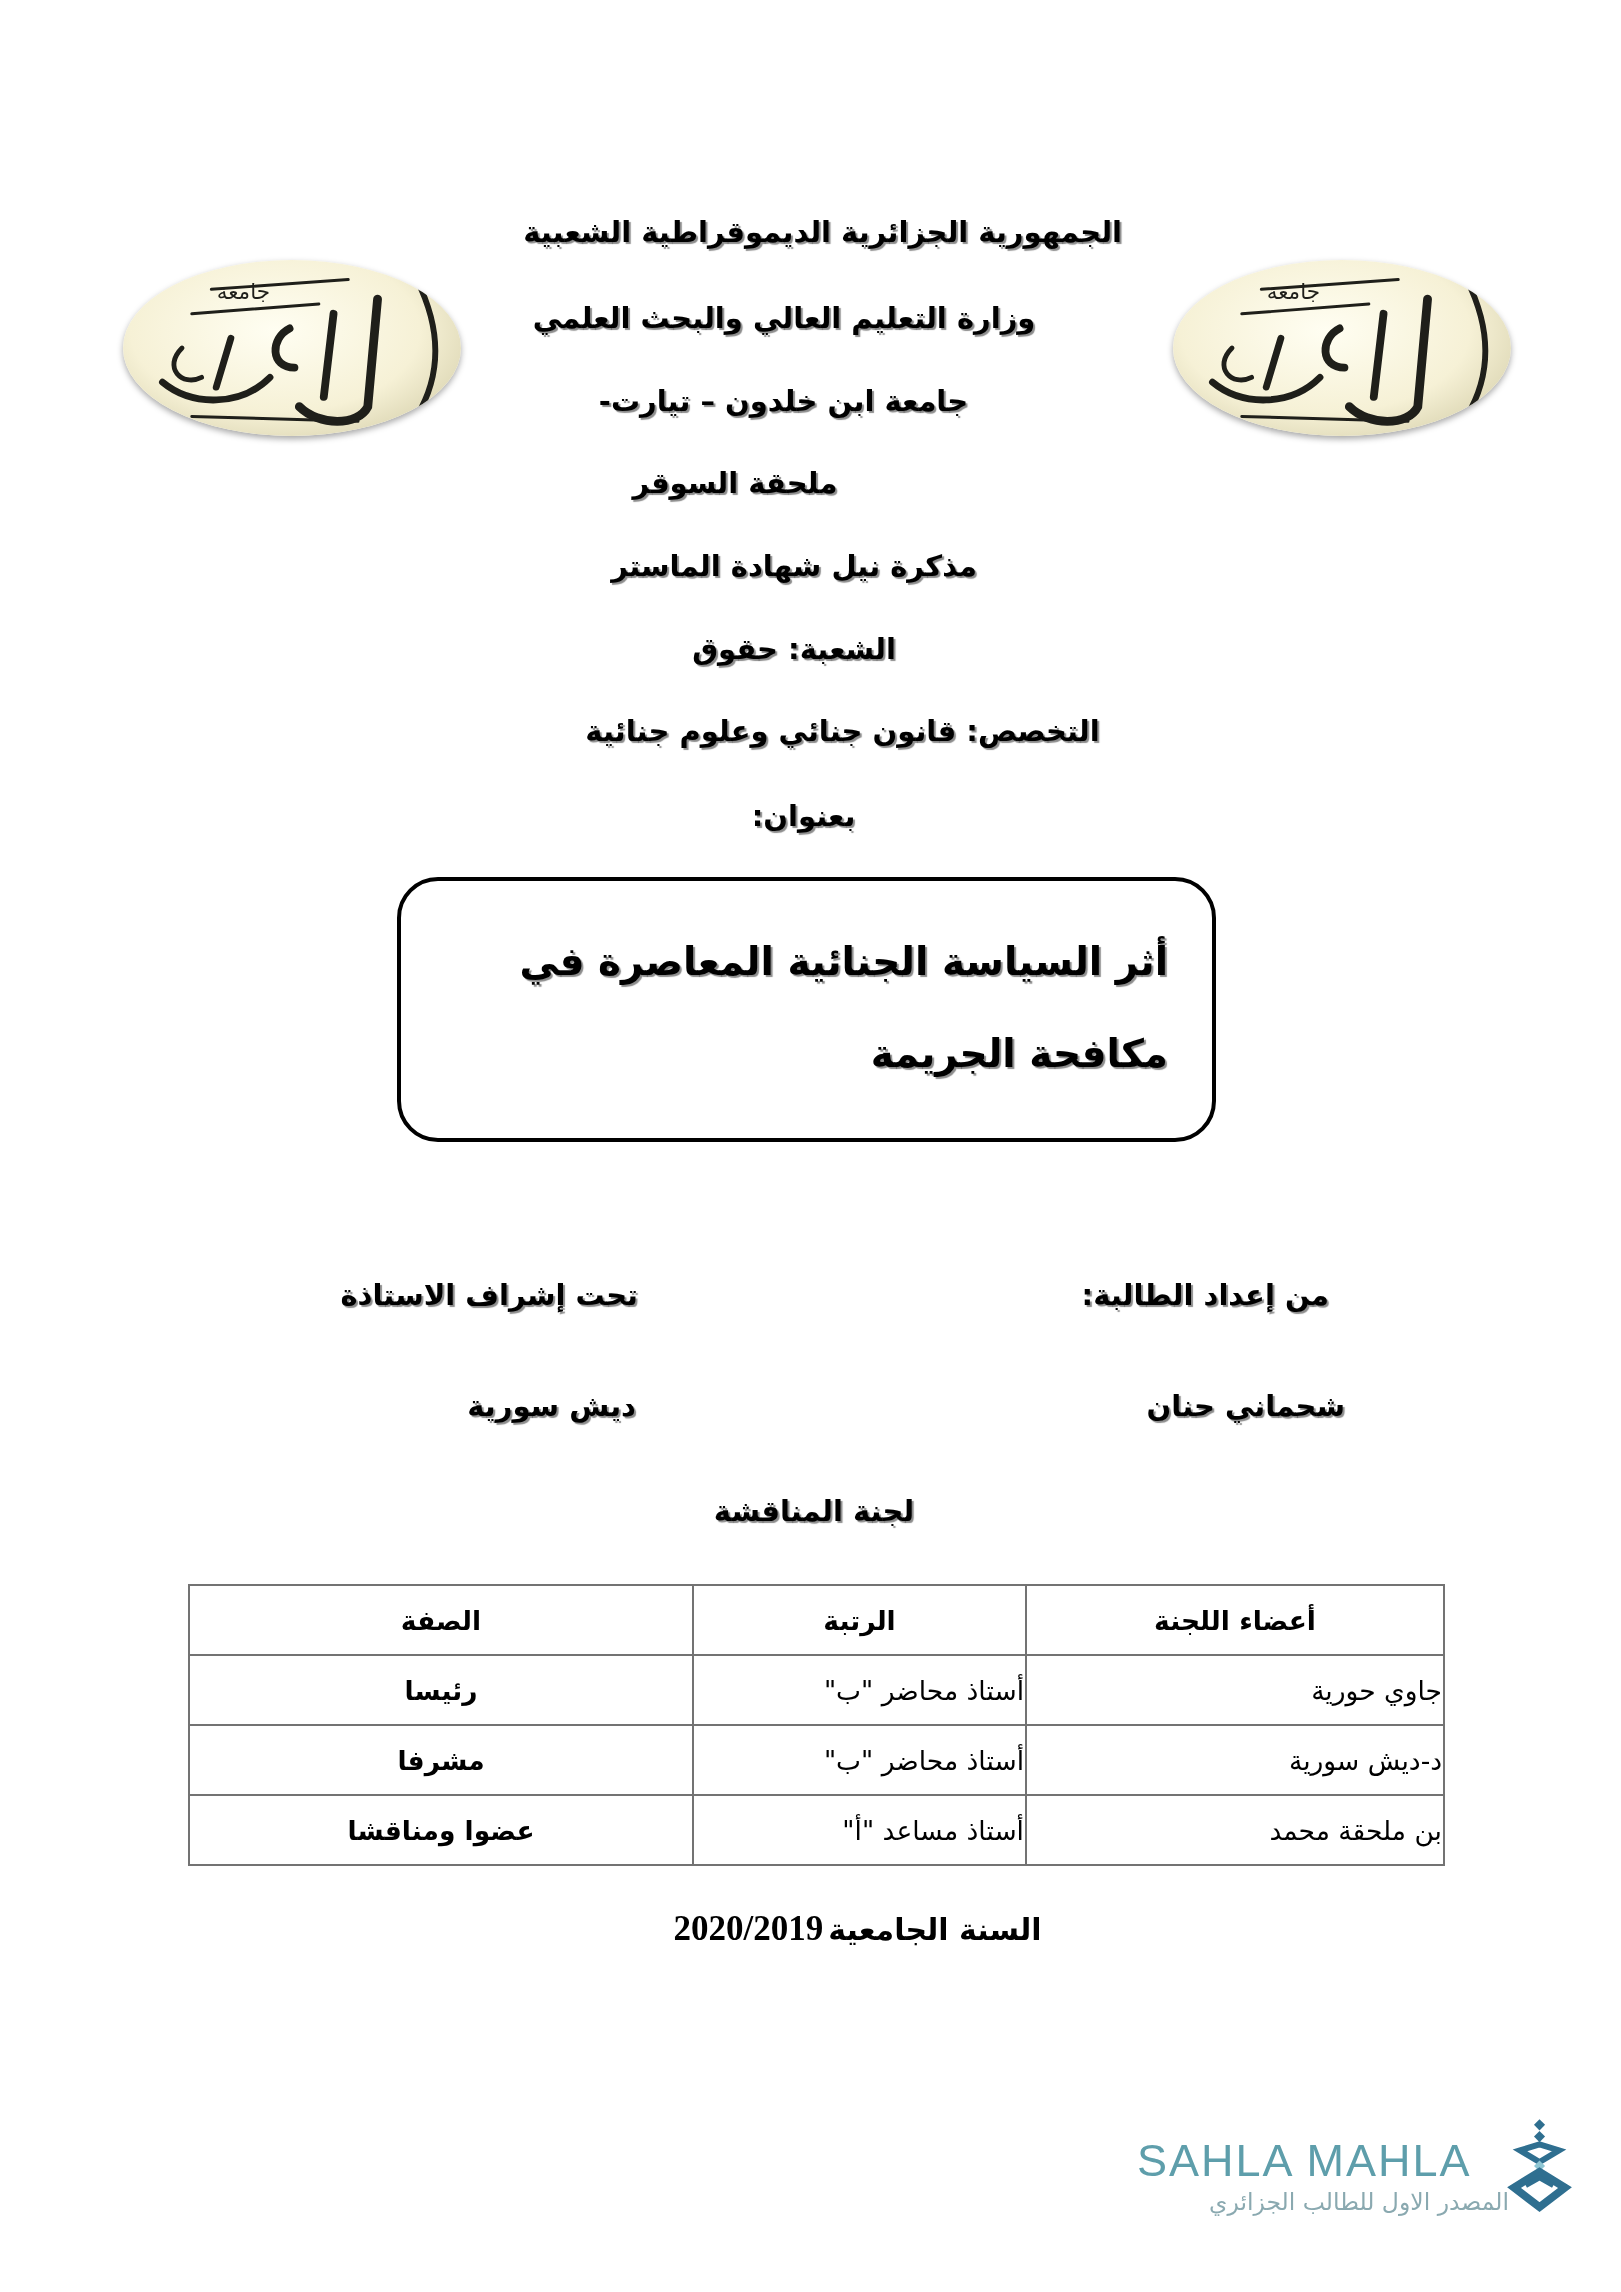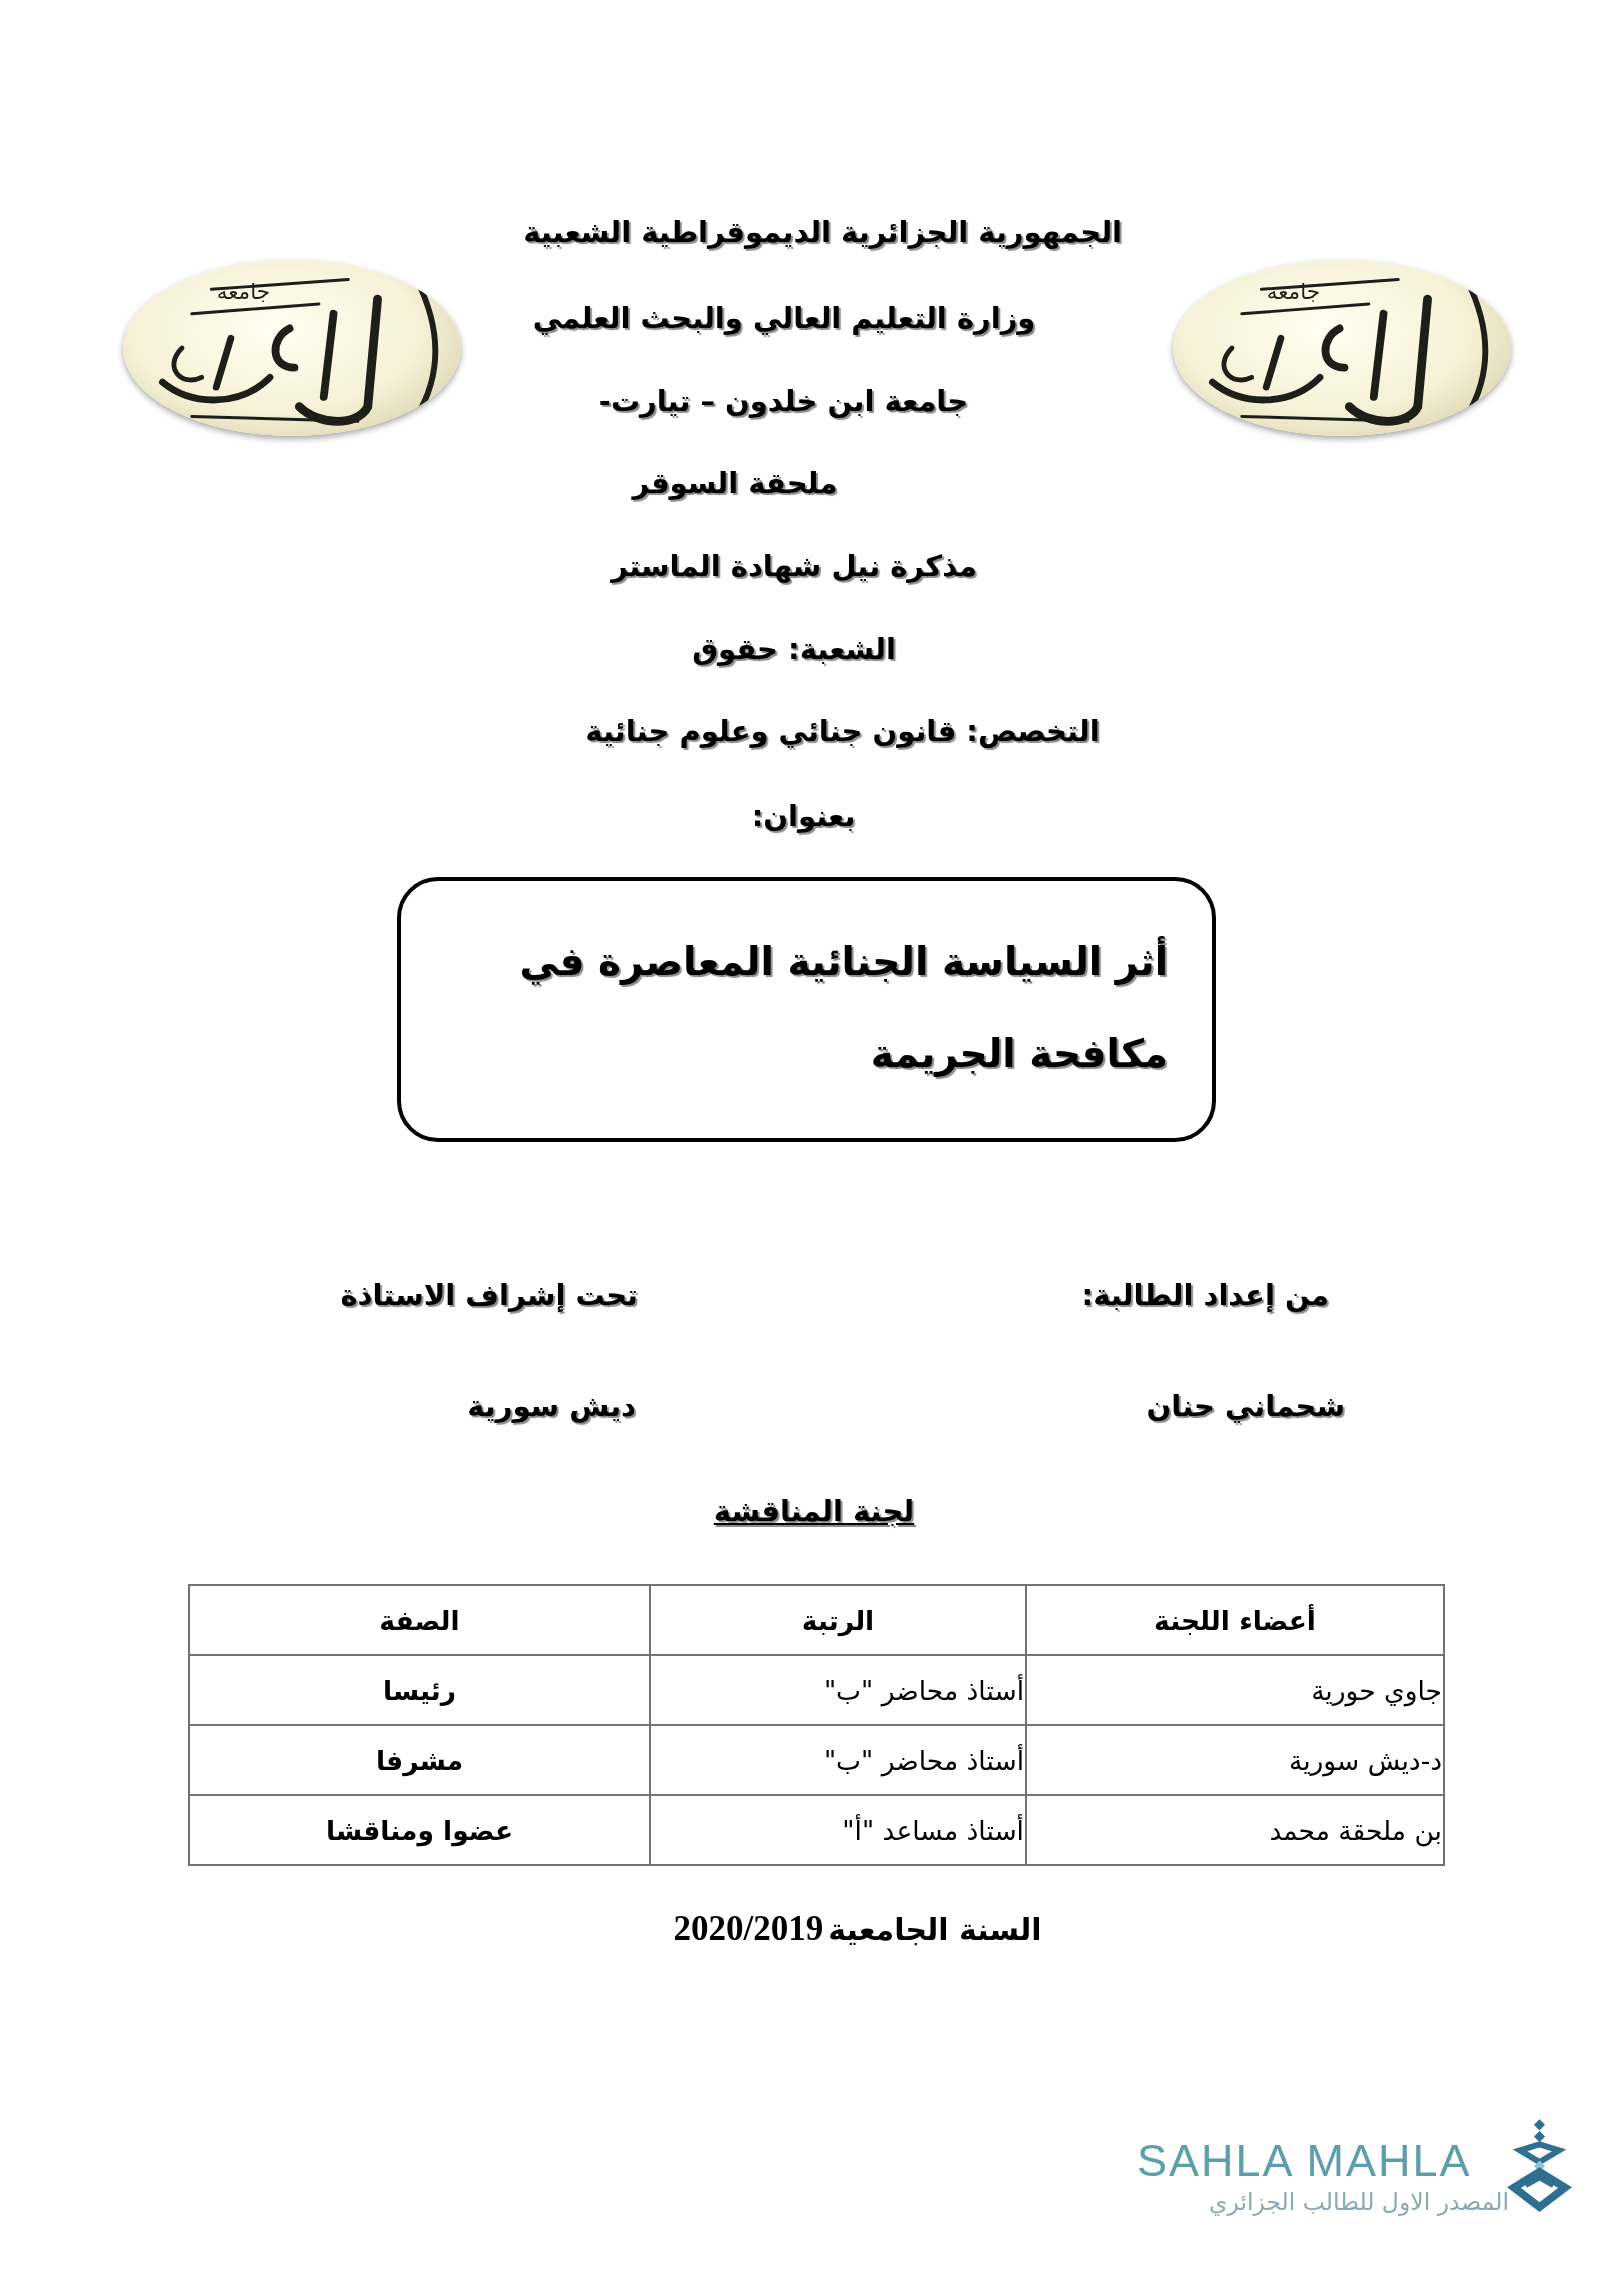--- a/index.html
+++ b/index.html
@@ -41,21 +41,21 @@
   table.committee {
     position: absolute; left: 188px; top: 1584px; width: 1257px;
     border-collapse: collapse; direction: rtl;
   }
   table.committee td, table.committee th {
     border: 2px solid #737373; height: 70px; padding: 0 1px;
     font-size: 26.5px; box-sizing: border-box;
   }
   table.committee th { font-weight: bold; text-align: center; }
   .c-name { width: 418px; text-align: right; }
-  .c-rank { width: 376px; text-align: right; margin-left: 42px; }
+  .c-rank { width: 333px; text-align: right; margin-left: 42px; }
   .c-role { text-align: center; font-weight: bold; }
 
   .year {
     font-family: "Liberation Serif", "DejaVu Serif", serif;
     font-weight: bold; font-size: 35px;
   }
 
   
   .sahla-brand {
     position: absolute; left: 1137px; top: 2135px;
@@ -121,21 +121,21 @@
 
 <div class="title-box">
   <div class="title-text">أثر السياسة الجنائية المعاصرة في مكافحة الجريمة</div>
 </div>
 
 <div class="abs heading rtl" style="right:292px; top:1281px; text-align:right;">من إعداد الطالبة:</div>
 <div class="abs heading rtl" style="right:983px; top:1281px; text-align:right;">تحت إشراف الاستاذة</div>
 <div class="abs heading rtl" style="right:276px; top:1392px; text-align:right;">شحماني حنان</div>
 <div class="abs heading rtl" style="right:985px; top:1392px; text-align:right;">ديش سورية</div>
 
-<div class="abs heading rtl" style="left:667px; width:294px; top:1497px; text-align:center;text-decoration:underline;">لجنة المناقشة</div>
+<div class="abs heading rtl" style="left:667px; width:294px; top:1497px; text-align:center;">لجنة المناقشة</div>
 
 <table class="committee">
   <tbody>
       <tr>
     <th class="c-name" style="text-align:center;">أعضاء اللجنة</th>
     <th class="c-rank" style="text-align:center;">الرتبة</th>
     <th>الصفة</th>
   </tr>
   <tr>
     <td class="c-name">جاوي حورية</td>

